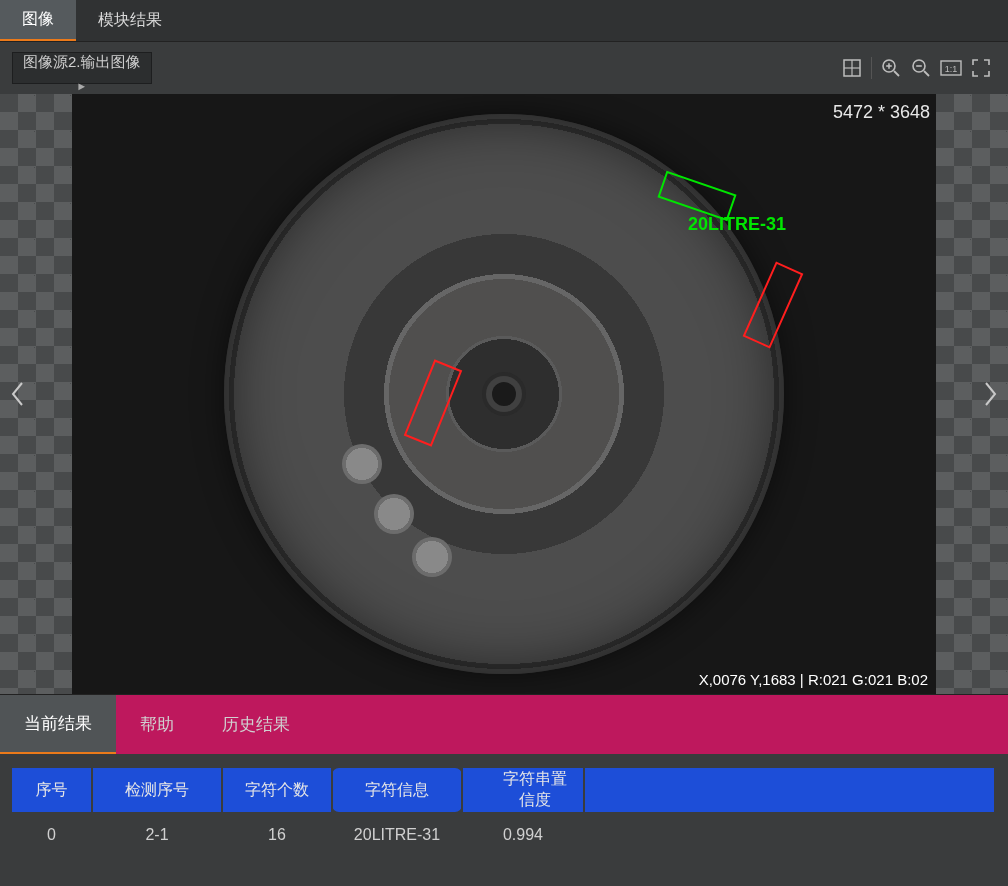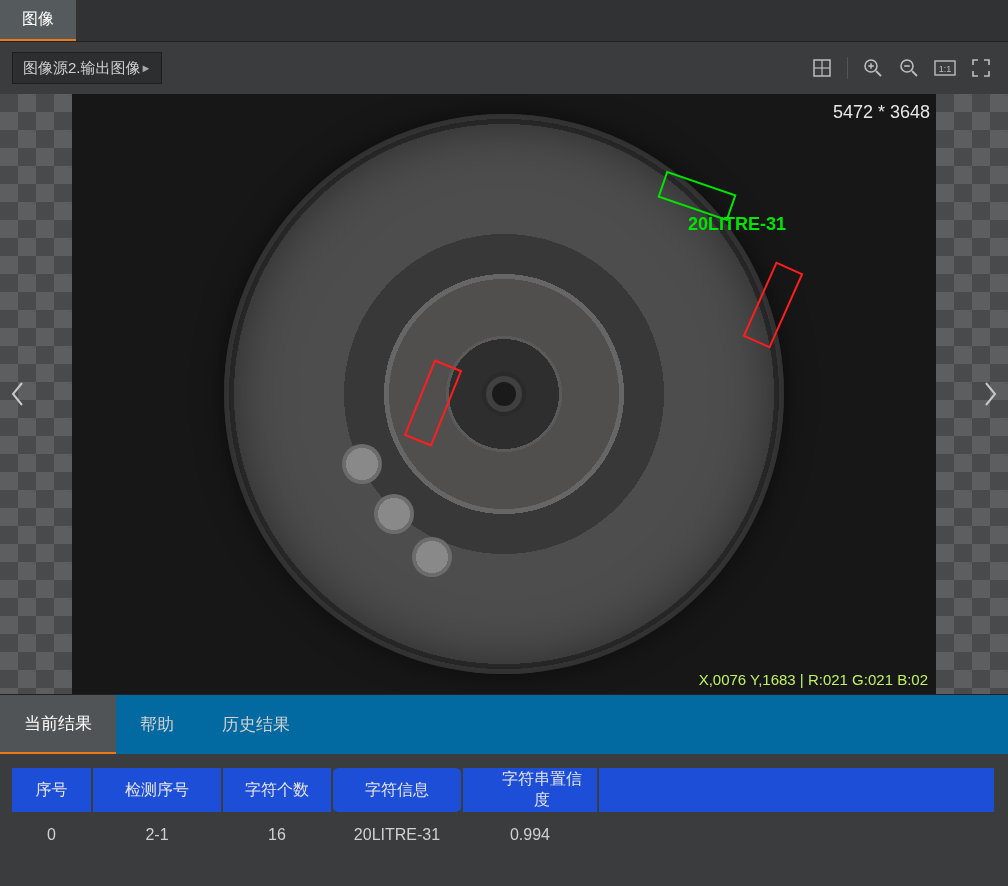--- a/index.html
+++ b/index.html
@@ -39,34 +39,35 @@
     height: 52px;
     display: flex;
     align-items: center;
     justify-content: space-between;
     padding: 0 12px;
     background: #3a3c3d;
   }
   .image-source {
     display: flex;
     align-items: center;
+    gap: 8px;
     height: 32px;
     padding: 0 10px;
     background: #2c2e2f;
     border: 1px solid #1d1e1f;
     font-size: 15px;
     color: #d0d0d0;
     cursor: pointer;
+    flex-direction: column;
   }
   .image-source .chev { font-size: 11px; color: #aaa; }
 
   .tool-icons {
     display: flex;
     align-items: center;
-    gap: 6px;
   }
   .tool-icons .ico {
     width: 30px;
     height: 30px;
     display: flex;
     align-items: center;
     justify-content: center;
     cursor: pointer;
     color: #b9b9b9;
   }
@@ -175,28 +176,28 @@
     top: 8px;
     right: 6px;
     font-size: 18px;
     color: #e8e8e8;
   }
   .coord-label {
     position: absolute;
     bottom: 6px;
     right: 8px;
     font-size: 15px;
-    color: #bef264;
+    color: #ffffff;
   }
 
   
   .result-tabs {
     display: flex;
     height: 60px;
-    background: #0369a1;
+    background: #be185d;
     border-top: 1px solid #222;
     align-items: flex-start;
   }
   .result-tabs .rtab {
     padding: 0 24px;
     height: 100%;
     display: flex;
     align-items: center;
     font-size: 17px;
     color: #d0d0d0;
@@ -230,27 +231,28 @@
     background: #3a3c3d;
     color: #d0d0d0;
     height: 46px;
     text-align: center;
     border-right: 2px solid #3a3c3d;
   }
   .col-idx { width: 80px; }
   .col-det { width: 130px; }
   .col-cnt { width: 110px; }
   .col-chr { width: 130px; border-radius: 7px; }
-  .col-conf{ width: 136px; padding-left: 38px; }
+  .col-conf{ width: 122px; padding-left: 38px; }
 </style>
 </head>
 <body>
 
 <div class="top-tabs">
   <div class="tab active">图像</div>
+  <div class="tab">模块结果</div>
 </div>
 
 <div class="toolbar">
   <div class="image-source">
     <span>图像源2.输出图像</span>
     <span class="chev">►</span>
   </div>
   <div class="tool-icons">
     <div class="ico">
       <svg width="18" height="18" viewBox="0 0 18 18">

